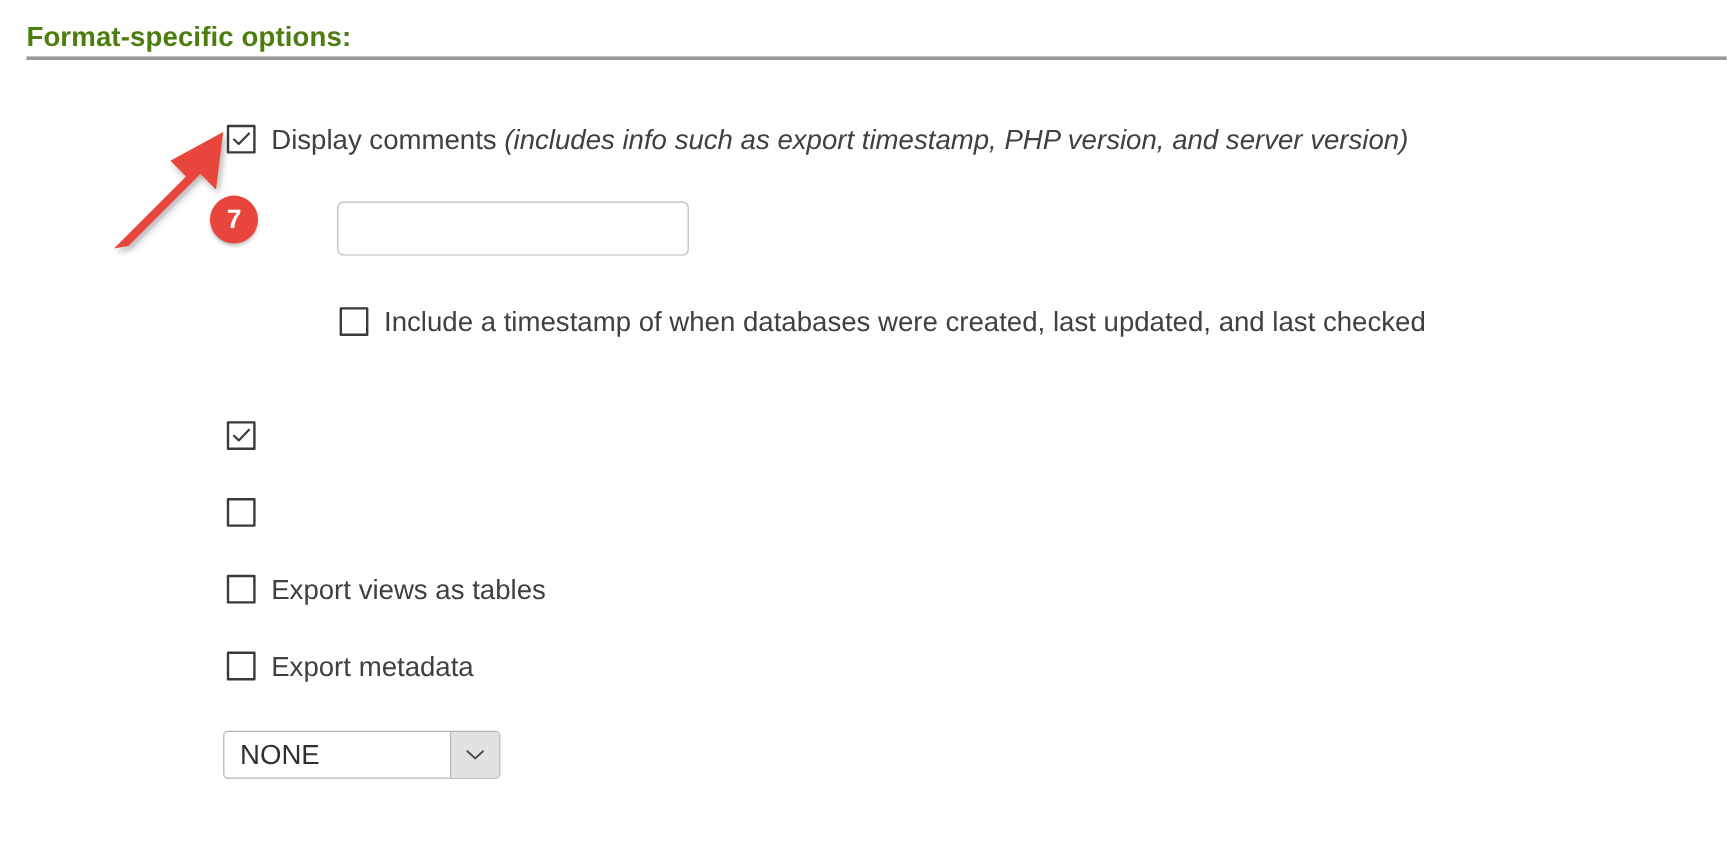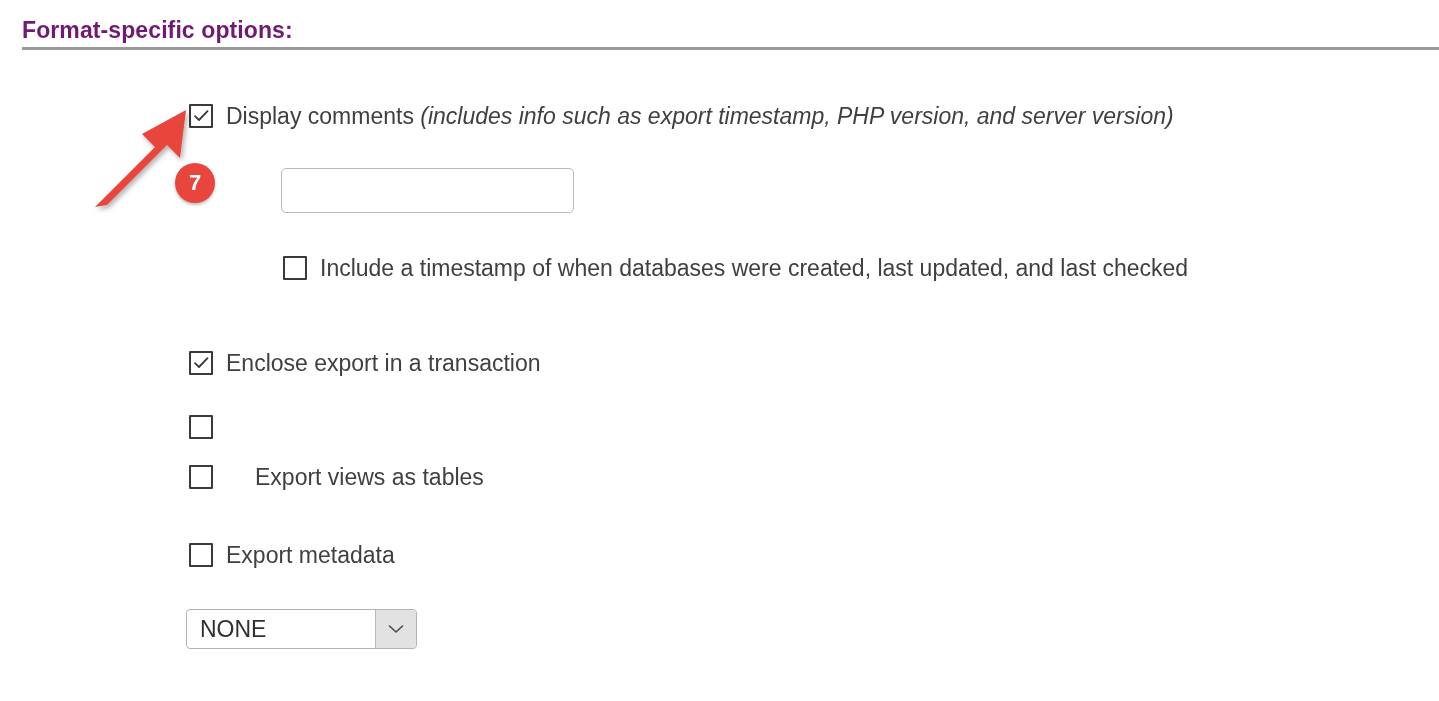--- a/index.html
+++ b/index.html
@@ -17,21 +17,21 @@
     position: relative;
   }
 
   
   .section-heading {
     position: absolute;
     left: 22px;
     top: 17px;
     font-size: 23px;
     font-weight: bold;
-    color: #701a75;
+    color: #4d7c0f;
     letter-spacing: 0.1px;
     white-space: nowrap;
   }
   .heading-rule {
     position: absolute;
     left: 22px;
     top: 47px;
     width: 1417px;
     height: 3px;
     background: #9a9a9a;
@@ -178,28 +178,27 @@
   <span class="cbox"></span>
   <span class="cb-label">Include a timestamp of when databases were created, last updated, and last checked</span>
 </div>
 
 <div class="opt-row" style="left:189px; top:351px;">
   <span class="cbox">
     <svg viewBox="0 0 18 18">
       <path d="M3 9.2 L7 13 L15.5 4.2" fill="none" stroke="#3a3a3a" stroke-width="1.8" stroke-linecap="round" stroke-linejoin="round"></path>
     </svg>
   </span>
-  <span class="cb-label">Enclose export in a transaction</span>
 </div>
 
 <div class="opt-row" style="left:189px; top:415px;">
   <span class="cbox"></span>
 </div>
 
-<div class="opt-row" style="left:189px; top:465px;gap:29px;">
+<div class="opt-row" style="left:189px; top:479px;">
   <span class="cbox"></span>
   <span class="cb-label">Export views as tables</span>
 </div>
 
 <div class="opt-row" style="left:189px; top:543px;align-items:center;">
   <span class="cbox"></span>
   <span class="cb-label">Export metadata</span>
 </div>
 
 <div class="opt-row" style="left:186px; top:609px;">

